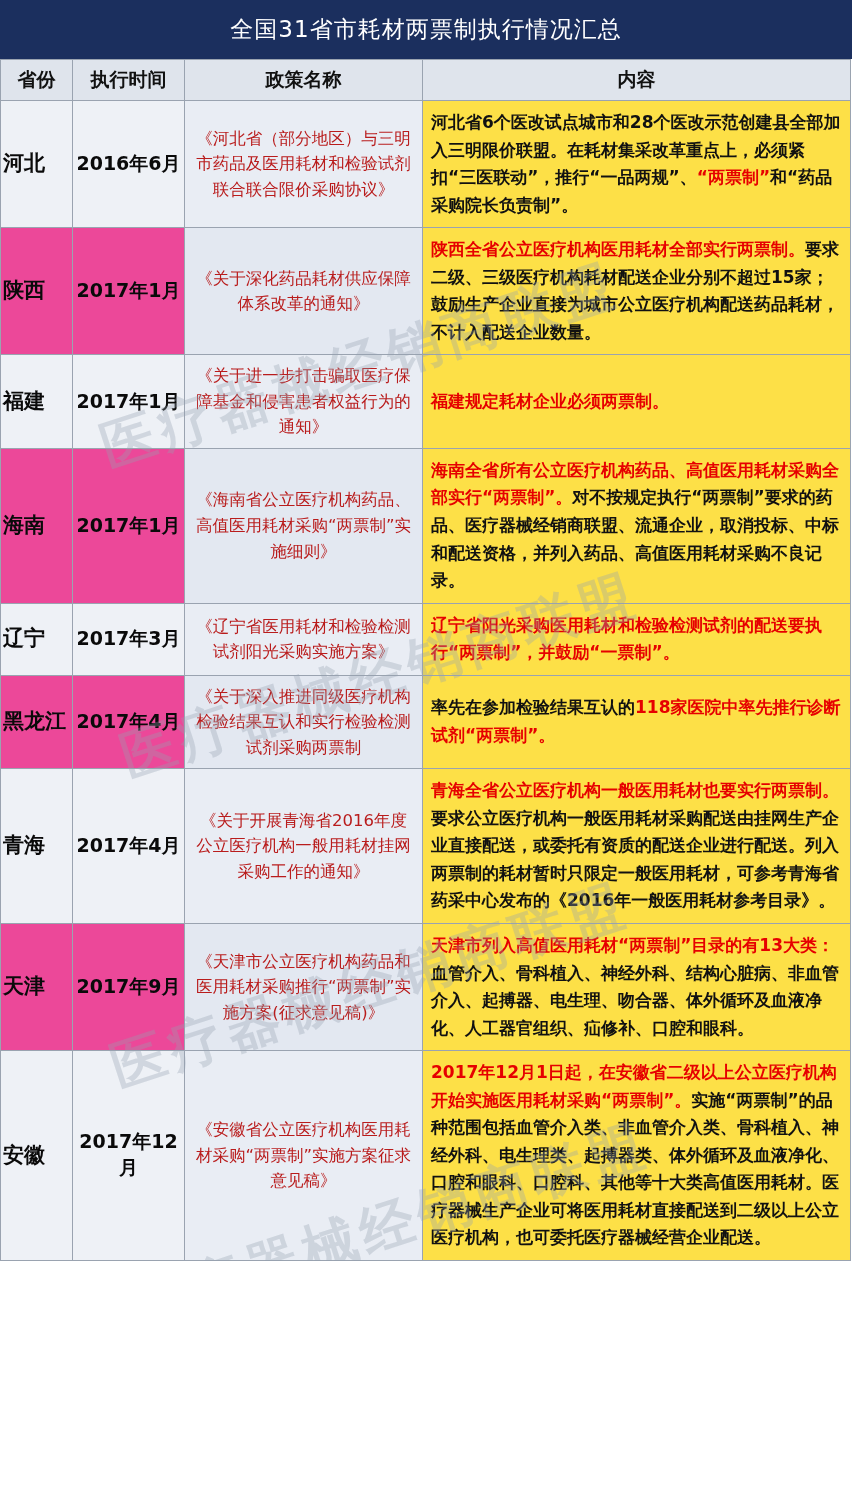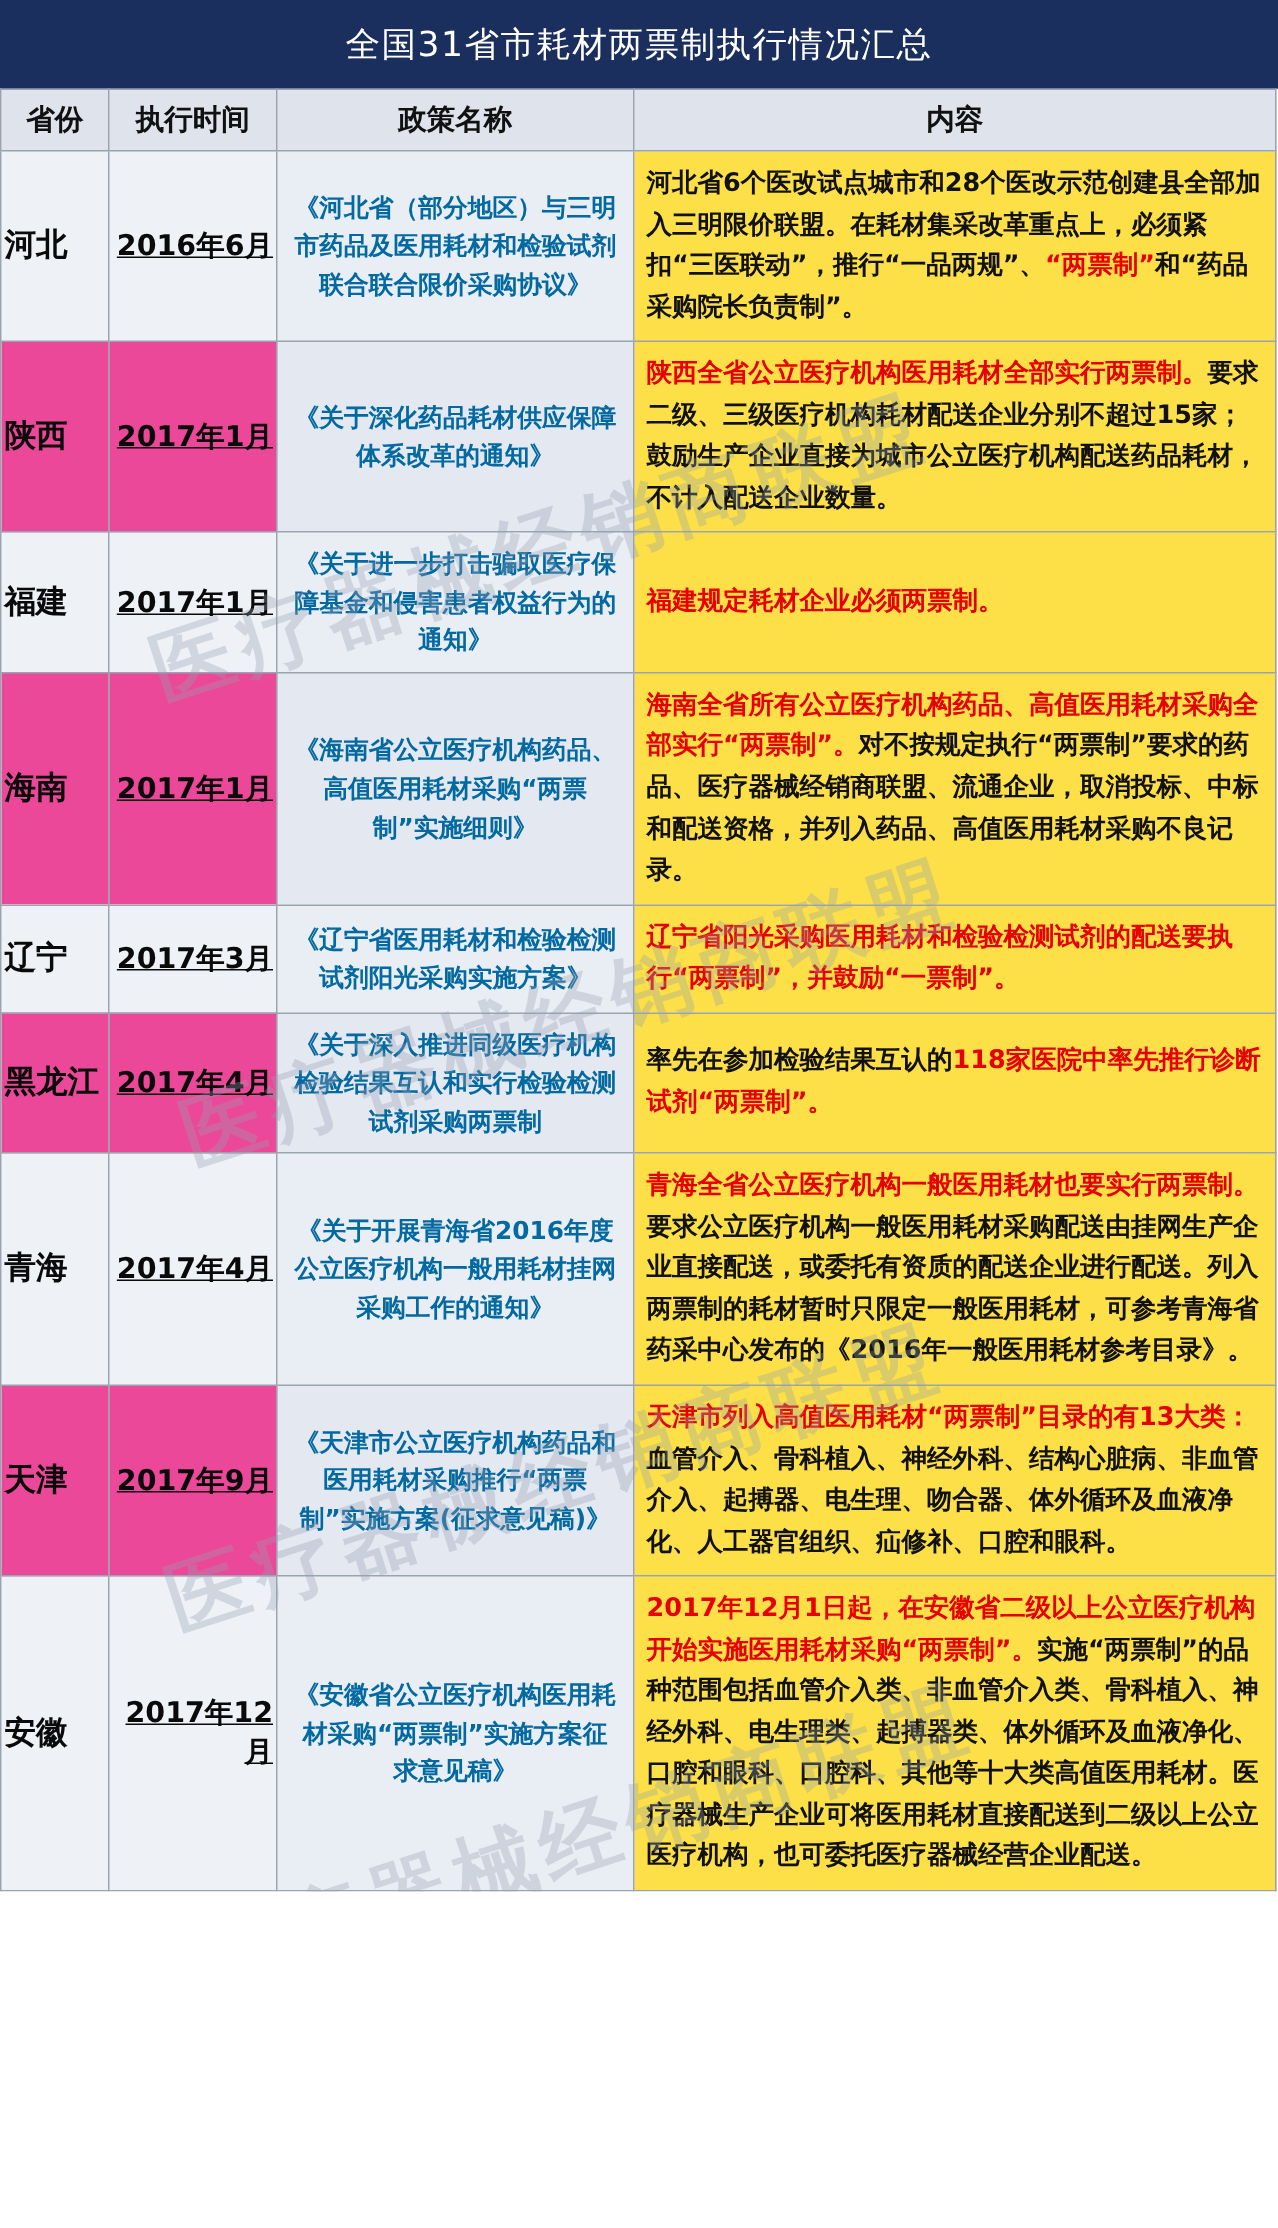--- a/index.html
+++ b/index.html
@@ -53,34 +53,33 @@
     text-align: left;
     font-size: 21px;
     font-weight: bold;
     color: #0a0a0a;
     background: #eef1f6;
     line-height: 1.22;
     padding: 4px 2px;
   }
   td.date {
     width: 112px;
-    text-align: right;
+    text-align: center;
     font-size: 19px;
     font-weight: bold;
     color: #0a0a0a;
     background: #eef1f6;
     padding: 4px 2px;
-    text-decoration: underline;
   }
   td.policy {
     width: 238px;
     text-align: center;
     font-size: 16.5px;
-    font-weight: bold;
-    color: #0369a1;
+    font-weight: normal;
+    color: #b91c1c;
     background: #e9edf4;
     line-height: 1.55;
     padding: 8px 9px;
   }
   td.content {
     width: 428px;
     text-align: left;
     font-size: 17px;
     font-weight: bold;
     color: #111;

